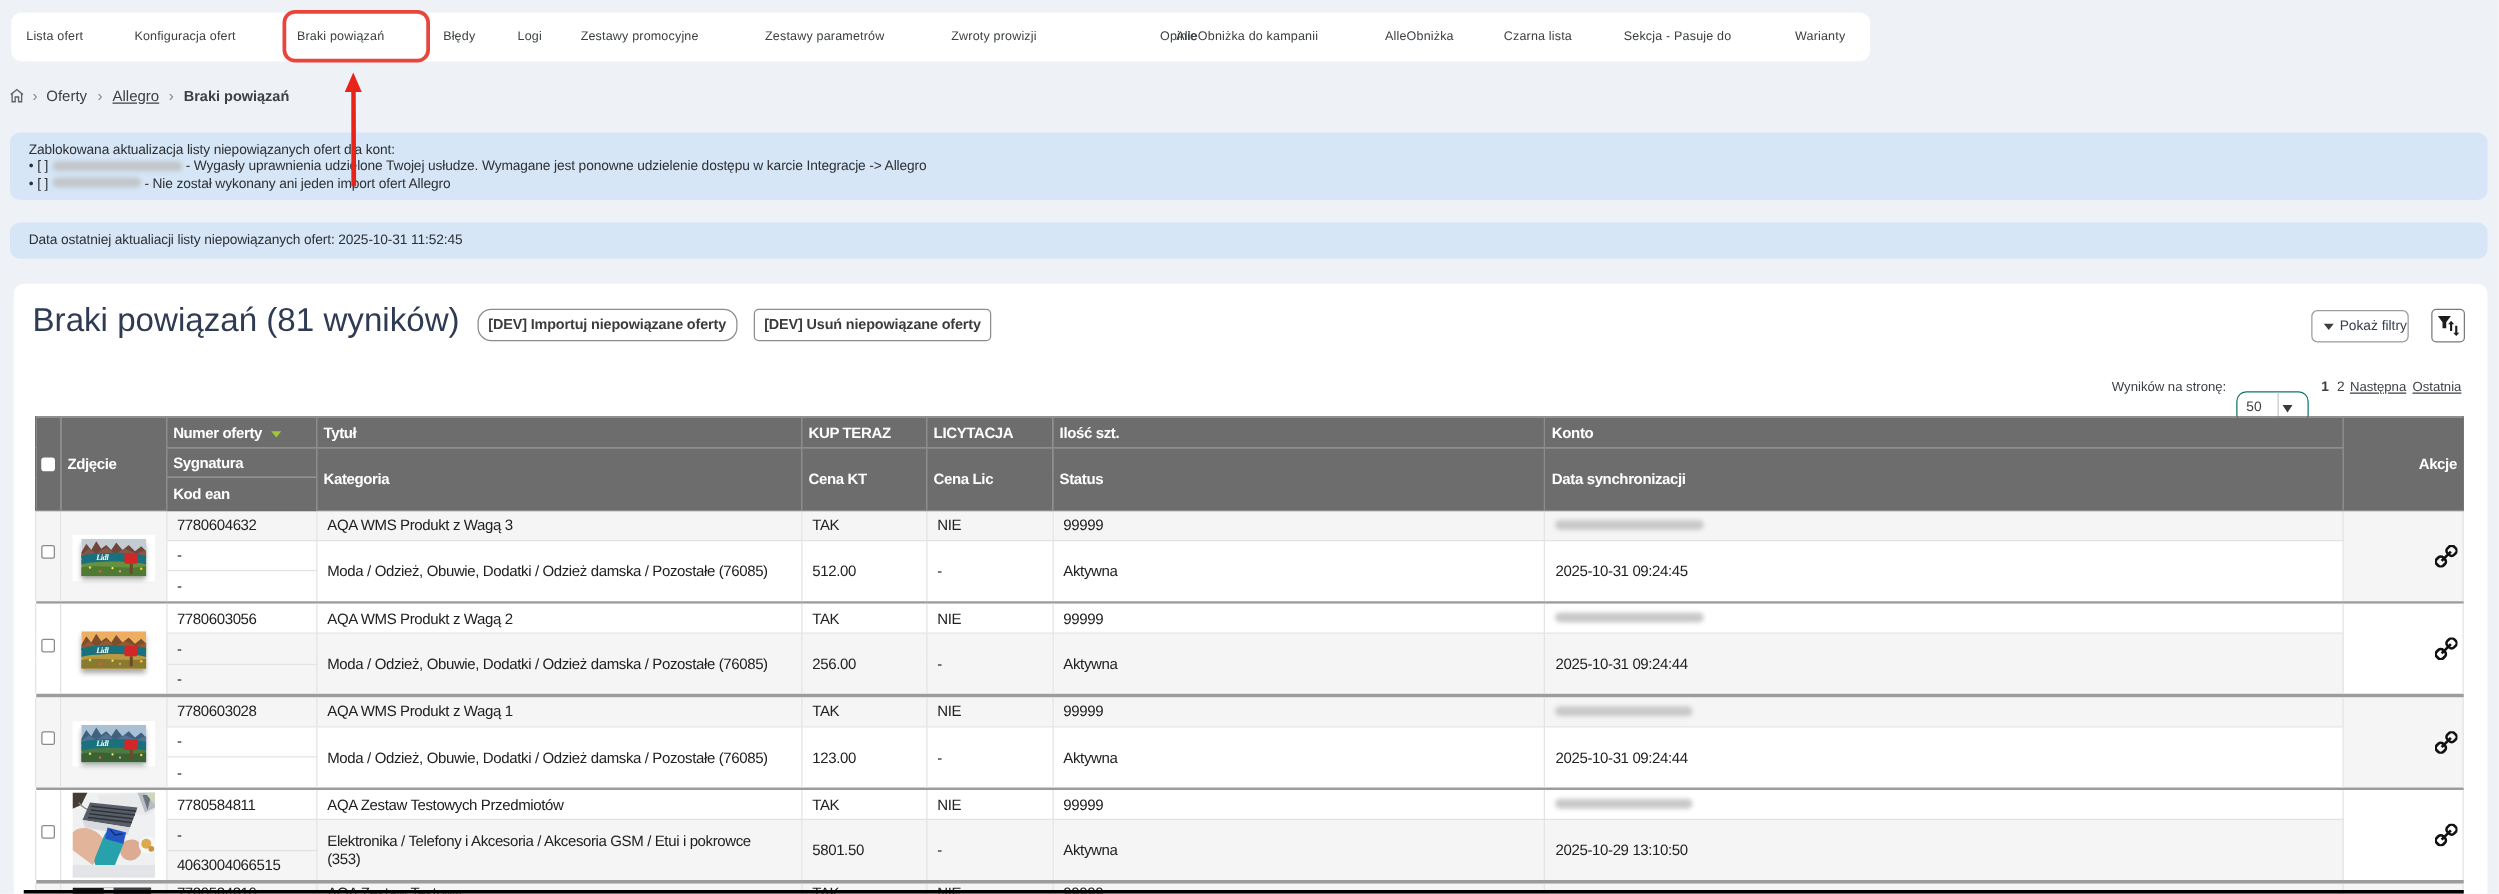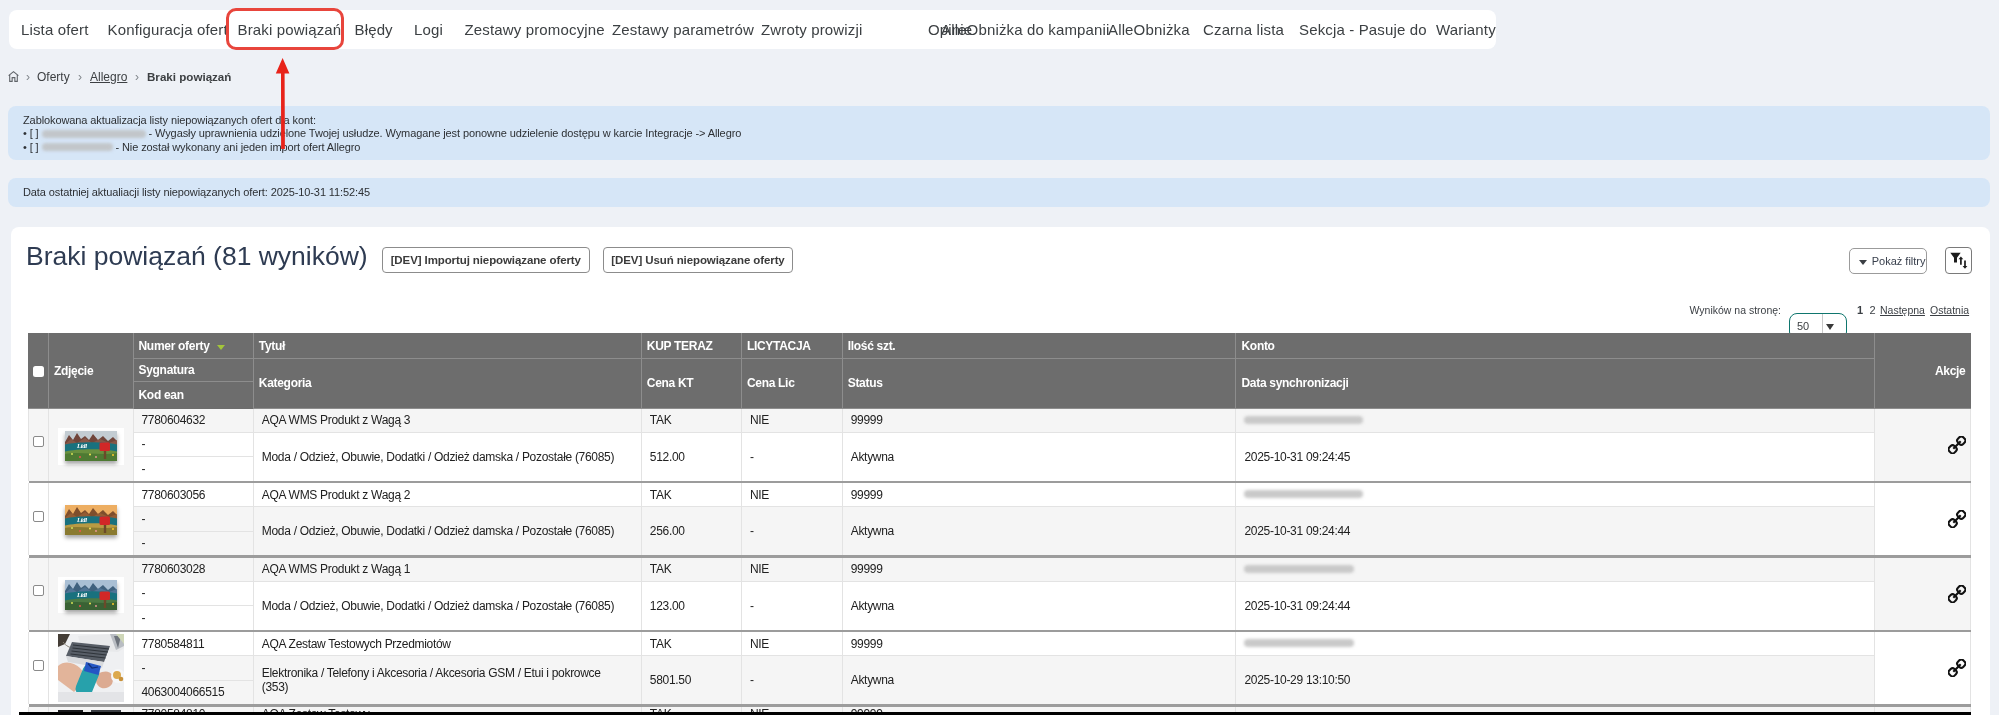--- a/index.html
+++ b/index.html
@@ -2,21 +2,21 @@
 <html><head>
 <meta charset="utf-8">
 <style>
   * { margin:0; padding:0; box-sizing:border-box; }
   html,body { width:1999px; height:715px; overflow:hidden; }
   body { background:#eef1f6; font-family:"Liberation Sans", sans-serif; color:#3d4043; position:relative; }
   .abs { position:absolute; }
 
   
   #nav { left:9px; top:9.5px; width:1487px; height:39.5px; background:#fff; border-radius:8px; }
-  .tab { position:absolute; top:0; height:39.5px; line-height:39.5px; font-size:15px; letter-spacing:0.15px; color:#3c4043; white-space:nowrap; }
+  .tab { position:absolute; top:0; height:39.5px; line-height:39.5px; font-size:10px; letter-spacing:0.15px; color:#3c4043; white-space:nowrap; }
 
   
   #redbox { left:226px; top:7.5px; width:118px; height:42.5px; border:3px solid #e8453c; border-radius:10px; z-index:5; }
 
   
   #crumb { left:7px; top:70px; height:14px; font-size:12px; color:#3d4043; }
   .crumb-item { position:absolute; top:0; line-height:14px; white-space:nowrap; }
 
   
   .alert { left:7.5px; width:1982px; background:#d6e6f7; border-radius:8px; color:#2d3034; font-size:11px; letter-spacing:-0.1px; }
@@ -103,21 +103,21 @@
 
 <div id="alert1" class="abs alert">
   <div>Zablokowana aktualizacja listy niepowiązanych ofert dla kont:</div>
   <div>• [ ] <span class="blur" style="width:104px"></span> - Wygasły uprawnienia udzielone Twojej usłudze. Wymagane jest ponowne udzielenie dostępu w karcie Integracje -&gt; Allegro</div>
   <div>• [ ] <span class="blur" style="width:71px"></span> - Nie został wykonany ani jeden import ofert Allegro</div>
 </div>
 <div id="alert2" class="abs alert">Data ostatniej aktualiacji listy niepowiązanych ofert: 2025-10-31 11:52:45</div>
 
 <div id="card" class="abs"></div>
 <div id="h1" class="abs">Braki powiązań (81 wyników)</div>
-<div class="devbtn" style="left:381.5px; width:208.5px;"><span>[DEV] Importuj niepowiązane oferty</span></div>
+<div class="devbtn" style="left:381.5px; width:208.5px;border-radius:11px;"><span>[DEV] Importuj niepowiązane oferty</span></div>
 <div class="devbtn" style="left:603px;  width:190px;"><span>[DEV] Usuń niepowiązane oferty</span></div>
 
 <div id="showfilters" class="abs"><span style="display:inline-block;width:0;height:0;border-left:4px solid transparent;border-right:4px solid transparent;border-top:5px solid #3b3f44;margin-right:5px;position:relative;top:0px;"></span>Pokaż filtry</div>
 <div id="filtericon" class="abs">
   <svg width="25" height="24" viewBox="0 0 25 24" style="margin:0">
     <path d="M4.3 4.8 L14.7 4.8 L11 9.7 L11 14.6 L8 14.6 L8 9.7 Z" fill="#1c1c1c"></path>
     <path d="M14.9 16.8 L14.9 10.6" stroke="#1c1c1c" stroke-width="1.7" fill="none"></path>
     <path d="M14.9 8.6 L12.5 11.3 L17.3 11.3 Z" fill="#1c1c1c"></path>
     <path d="M19 12.6 L19 18.8" stroke="#1c1c1c" stroke-width="1.7" fill="none"></path>
     <path d="M19 20.8 L16.6 18.1 L21.4 18.1 Z" fill="#1c1c1c"></path>

